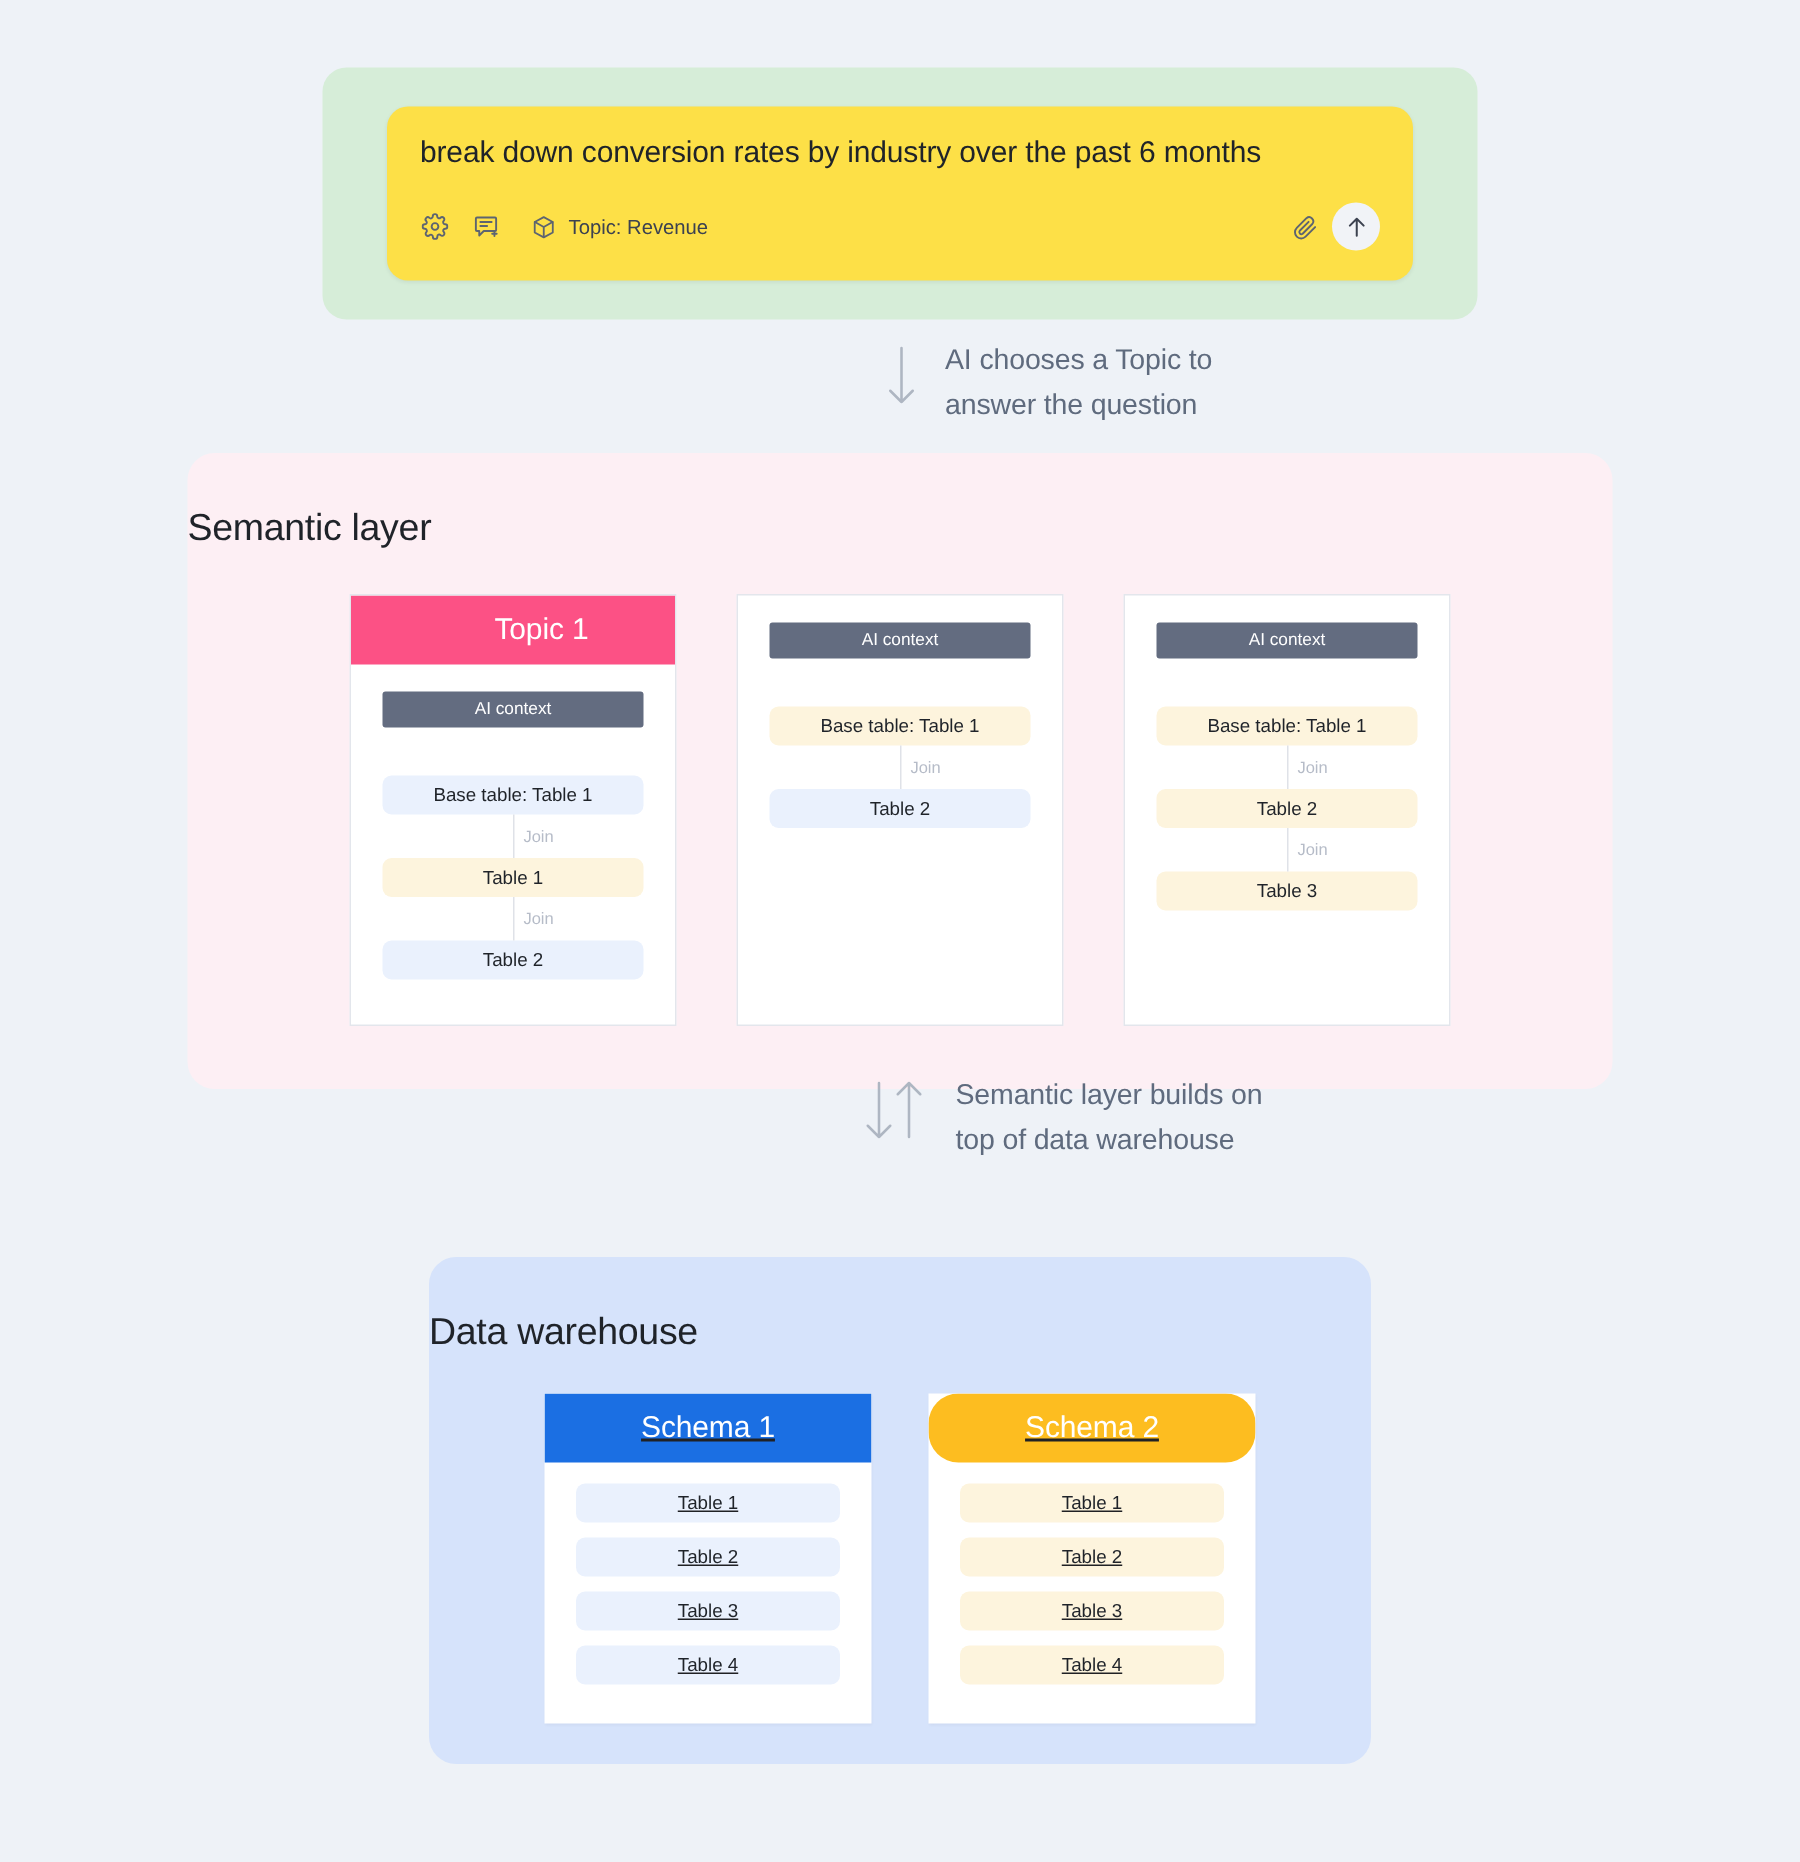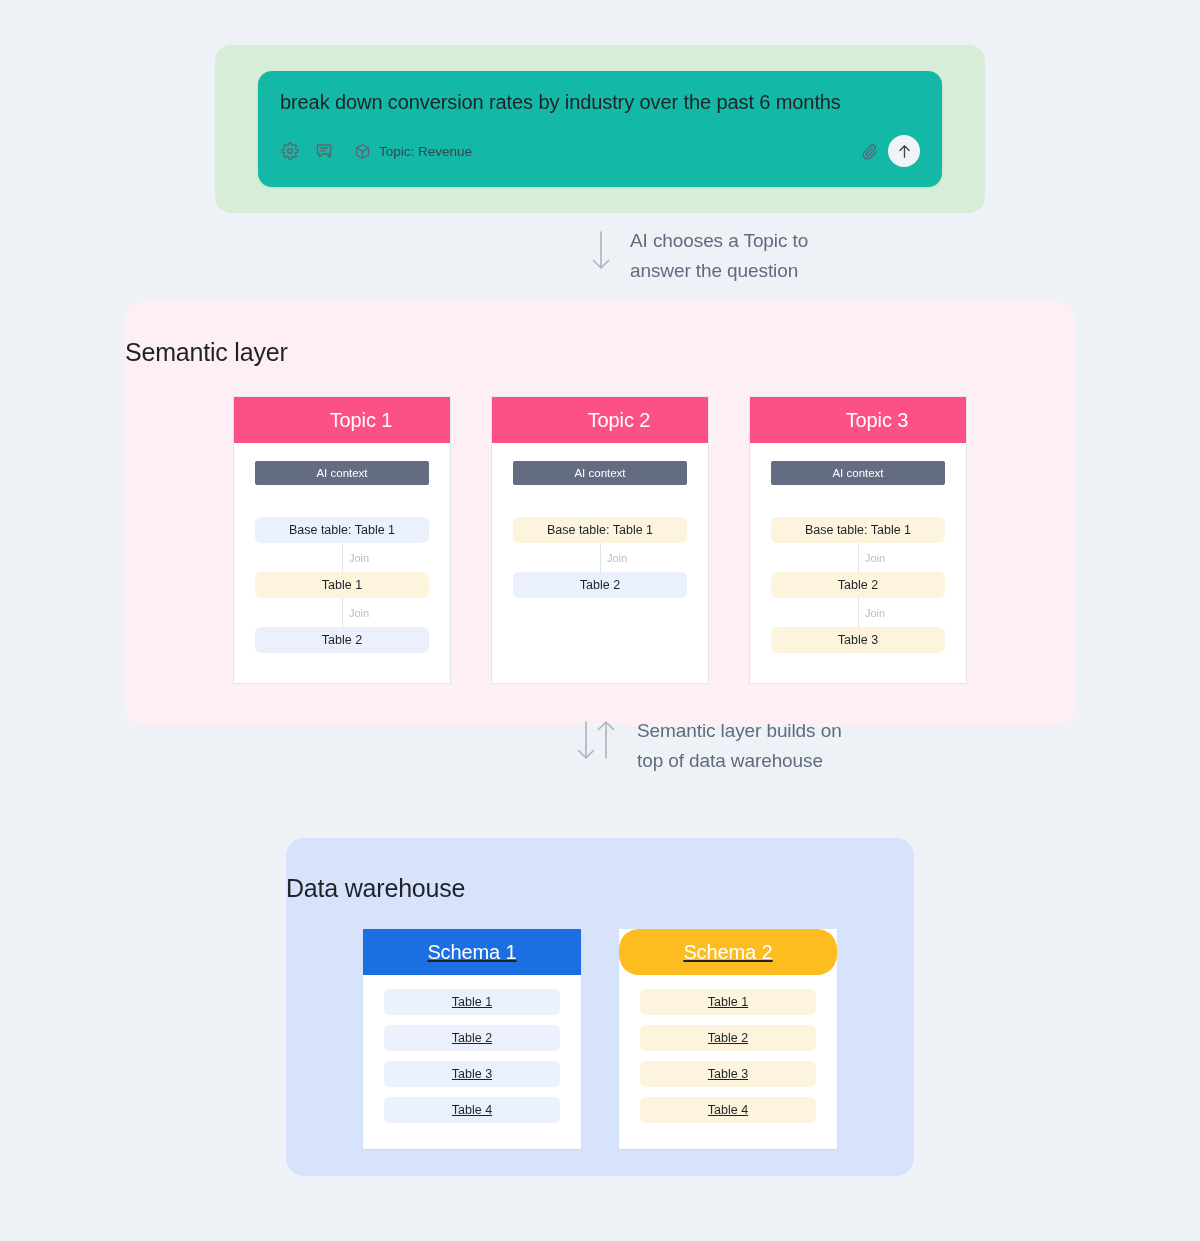--- a/index.html
+++ b/index.html
@@ -26,21 +26,21 @@
     background: #d6edd8;
     border-radius: 16px;
     box-sizing: border-box;
     display: flex;
     align-items: center;
     justify-content: center;
   }
   .prompt-card {
     width: 684px;
     height: 116px;
-    background: #14b8a6;
+    background: #fde047;
     border-radius: 14px;
     box-shadow: 0 1px 3px rgba(16,24,40,.08);
     box-sizing: border-box;
     padding: 18px 22px 0 22px;
     display: flex;
     flex-direction: column;
     justify-content: flex-start;
   }
   .prompt-text {
     font-size: 20px;
@@ -326,36 +326,34 @@
           <div class="join">
             <span class="join-line"></span>
             <span class="join-label">Join</span>
           </div>
           <div class="chip blue">Table 2</div>
         </div>
       </div>
     </div>
 
     <div class="topic-card">
-      <div class="topic-header">Topic 2</div>
       <div class="topic-body">
         <div class="ai-context">AI context</div>
         <div class="chain">
           <div class="chip yellow">Base table: Table 1</div>
           <div class="join">
             <span class="join-line"></span>
             <span class="join-label">Join</span>
           </div>
           <div class="chip blue">Table 2</div>
         </div>
       </div>
     </div>
 
     <div class="topic-card">
-      <div class="topic-header">Topic 3</div>
       <div class="topic-body">
         <div class="ai-context">AI context</div>
         <div class="chain">
           <div class="chip yellow">Base table: Table 1</div>
           <div class="join">
             <span class="join-line"></span>
             <span class="join-label">Join</span>
           </div>
           <div class="chip yellow">Table 2</div>
           <div class="join">

